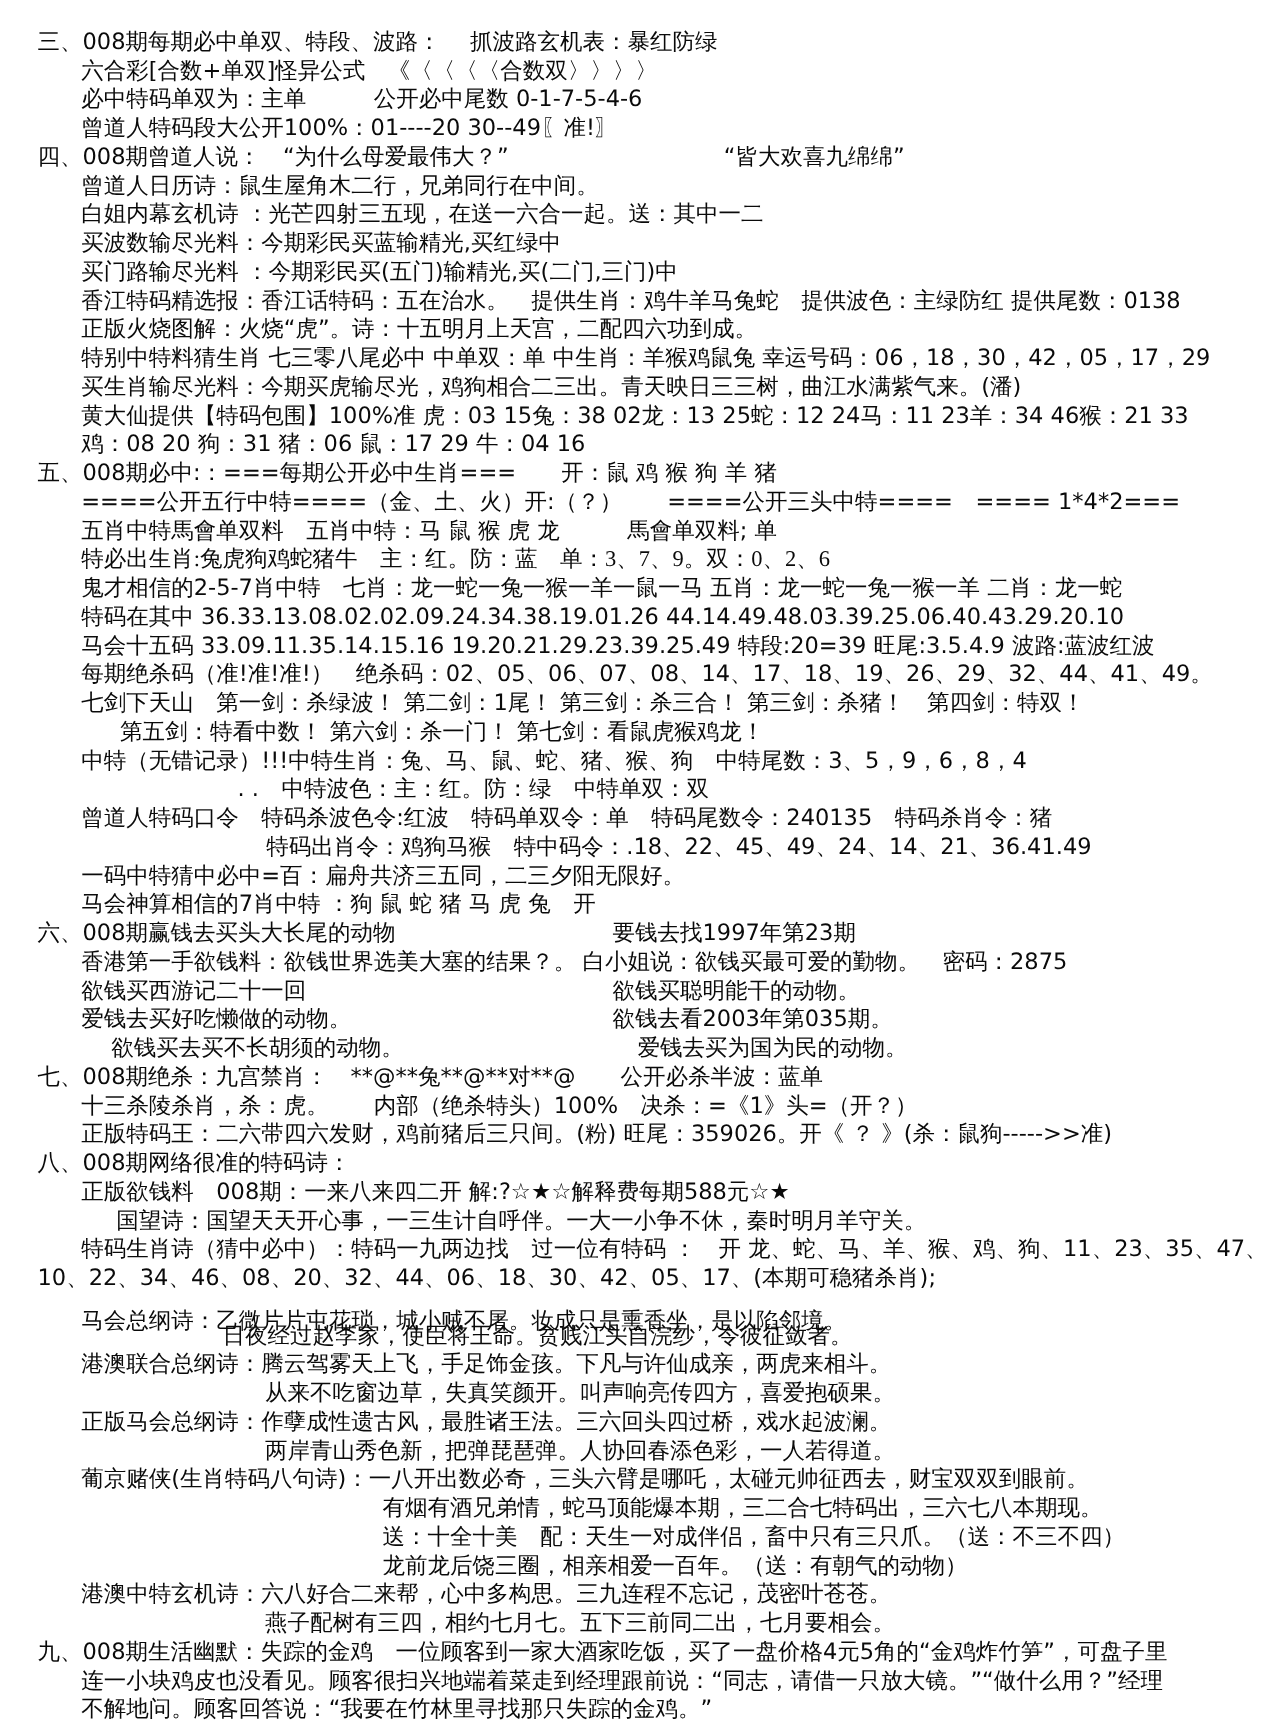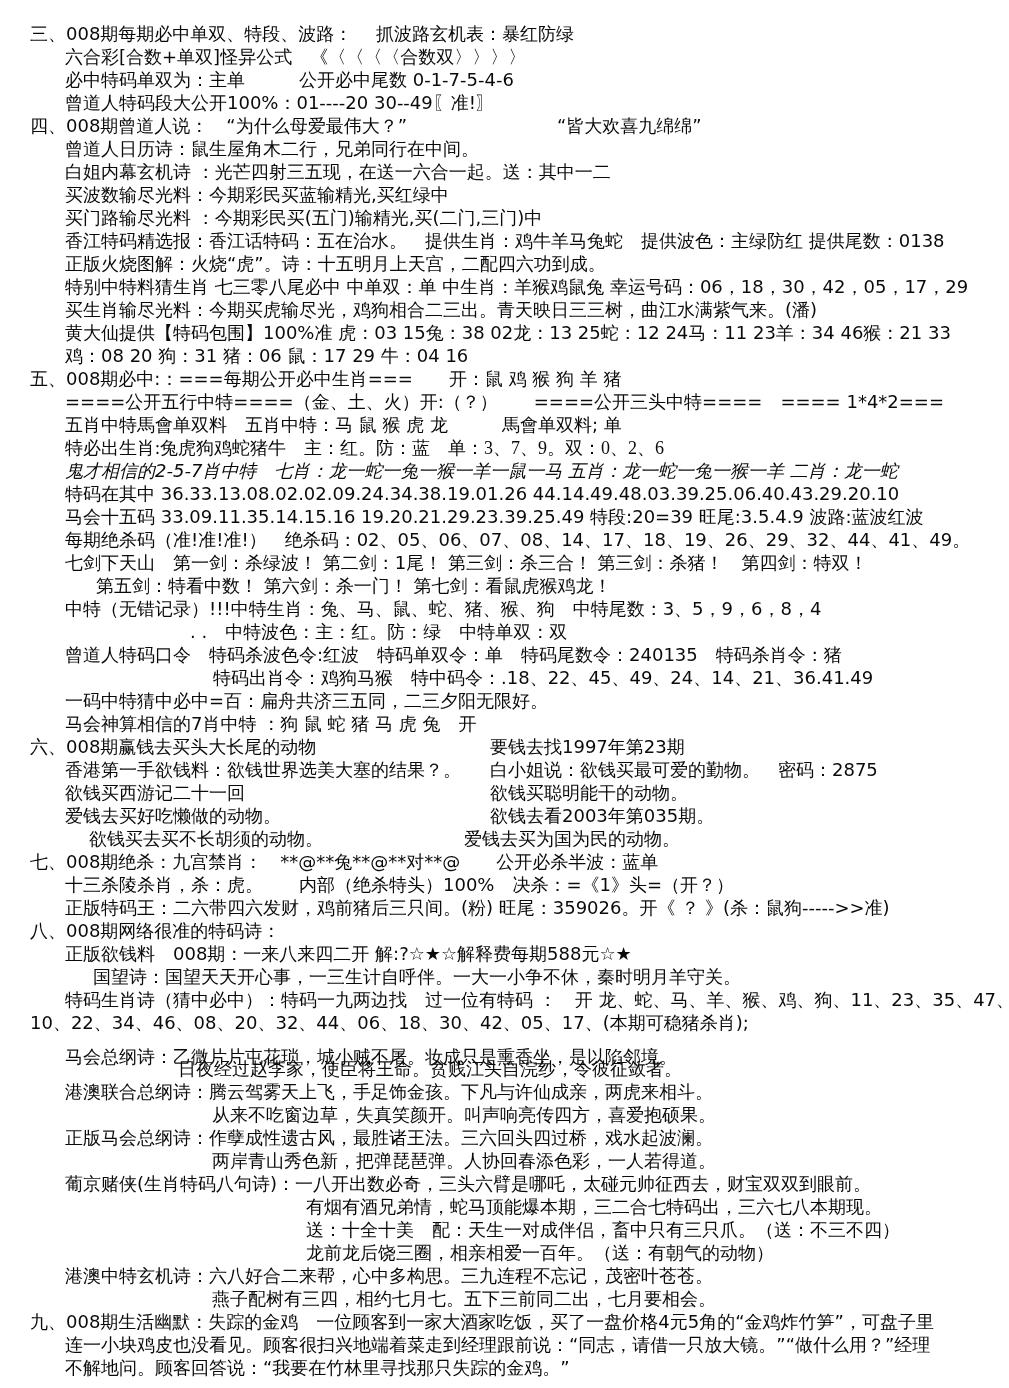--- a/index.html
+++ b/index.html
@@ -24,52 +24,52 @@
   .seg.right{position:absolute;top:0;}
 </style>
 </head>
 <body>
 
 <div id="doc">
     <div class="line"><span class="seg" style="padding-left: 30px;">三、008期每期必中单双、特段、波路：　 抓波路玄机表：暴红防绿</span></div>
     <div class="line"><span class="seg" style="padding-left: 65px;">六合彩[合数+单双]怪异公式　《〈〈〈〈合数双〉〉〉〉</span></div>
     <div class="line"><span class="seg" style="padding-left: 65px;">必中特码单双为：主单　　　公开必中尾数 0-1-7-5-4-6</span></div>
     <div class="line"><span class="seg" style="padding-left: 65px;">曾道人特码段大公开100%：01----20 30--49〖准!〗</span></div>
-    <div class="line"><span class="seg" style="padding-left: 30px;">四、008期曾道人说：　“为什么母爱最伟大？”</span><span class="seg right" style="left: 557px;">“皆大欢喜九绵绵”</span></div>
+    <div class="line"><span class="seg" style="padding-left: 30px;">四、008期曾道人说：　“为什么母爱最伟大？”</span><span class="seg right" style="left: 579px;">“皆大欢喜九绵绵”</span></div>
     <div class="line"><span class="seg" style="padding-left: 65px;">曾道人日历诗：鼠生屋角木二行，兄弟同行在中间。</span></div>
     <div class="line"><span class="seg" style="padding-left: 65px;">白姐内幕玄机诗 ：光芒四射三五现，在送一六合一起。送：其中一二</span></div>
     <div class="line"><span class="seg" style="padding-left: 65px;">买波数输尽光料：今期彩民买蓝输精光,买红绿中</span></div>
     <div class="line"><span class="seg" style="padding-left: 65px;">买门路输尽光料 ：今期彩民买(五门)输精光,买(二门,三门)中</span></div>
     <div class="line"><span class="seg" style="padding-left: 65px;">香江特码精选报：香江话特码：五在治水。　提供生肖：鸡牛羊马兔蛇　提供波色：主绿防红 提供尾数：0138</span></div>
     <div class="line"><span class="seg" style="padding-left: 65px;">正版火烧图解：火烧“虎”。诗：十五明月上天宫，二配四六功到成。</span></div>
     <div class="line"><span class="seg" style="padding-left: 65px;">特别中特料猜生肖 七三零八尾必中 中单双：单 中生肖：羊猴鸡鼠兔 幸运号码：06，18，30，42，05，17，29</span></div>
     <div class="line"><span class="seg" style="padding-left: 65px;">买生肖输尽光料：今期买虎输尽光，鸡狗相合二三出。青天映日三三树，曲江水满紫气来。(潘)</span></div>
     <div class="line"><span class="seg" style="padding-left: 65px;">黄大仙提供【特码包围】100%准 虎：03 15兔：38 02龙：13 25蛇：12 24马：11 23羊：34 46猴：21 33</span></div>
     <div class="line"><span class="seg" style="padding-left: 65px;">鸡：08 20 狗：31 猪：06 鼠：17 29 牛：04 16</span></div>
     <div class="line"><span class="seg" style="padding-left: 30px;">五、008期必中:：===每期公开必中生肖===　　开：鼠 鸡 猴 狗 羊 猪</span></div>
     <div class="line"><span class="seg" style="padding-left: 65px;">====公开五行中特====（金、土、火）开:（？）　　====公开三头中特====　==== 1*4*2===</span></div>
     <div class="line"><span class="seg" style="padding-left: 65px;">五肖中特馬會单双料　五肖中特：马 鼠 猴 虎 龙　　　馬會单双料; 单</span></div>
     <div class="line"><span class="seg" style="padding-left: 65px; font-family: Liberation Serif, serif;">特必出生肖:兔虎狗鸡蛇猪牛　主：红。防：蓝　单：3、7、9。双：0、2、6</span></div>
-    <div class="line"><span class="seg" style="padding-left: 65px; font-style: italic;">鬼才相信的2-5-7肖中特　七肖：龙一蛇一兔一猴一羊一鼠一马 五肖：龙一蛇一兔一猴一羊 二肖：龙一蛇</span></div>
+    <div class="line"><span class="seg" style="padding-left: 65px;">鬼才相信的2-5-7肖中特　七肖：龙一蛇一兔一猴一羊一鼠一马 五肖：龙一蛇一兔一猴一羊 二肖：龙一蛇</span></div>
     <div class="line"><span class="seg" style="padding-left: 65px;">特码在其中 36.33.13.08.02.02.09.24.34.38.19.01.26 44.14.49.48.03.39.25.06.40.43.29.20.10</span></div>
     <div class="line"><span class="seg" style="padding-left: 65px;">马会十五码 33.09.11.35.14.15.16 19.20.21.29.23.39.25.49 特段:20=39 旺尾:3.5.4.9 波路:蓝波红波</span></div>
     <div class="line"><span class="seg" style="padding-left: 65px;">每期绝杀码（准!准!准!）　绝杀码：02、05、06、07、08、14、17、18、19、26、29、32、44、41、49。</span></div>
     <div class="line"><span class="seg" style="padding-left: 65px;">七剑下天山　第一剑：杀绿波！ 第二剑：1尾！ 第三剑：杀三合！ 第三剑：杀猪！　第四剑：特双！</span></div>
     <div class="line"><span class="seg" style="padding-left: 96px;">第五剑：特看中数！ 第六剑：杀一门！ 第七剑：看鼠虎猴鸡龙！</span></div>
     <div class="line"><span class="seg" style="padding-left: 65px;">中特（无错记录）!!!中特生肖：兔、马、鼠、蛇、猪、猴、狗　中特尾数：3、5，9，6，8，4</span></div>
     <div class="line"><span class="seg" style="padding-left: 190px;">. .　中特波色：主：红。防：绿　中特单双：双</span></div>
     <div class="line"><span class="seg" style="padding-left: 65px;">曾道人特码口令　特码杀波色令:红波　特码单双令：单　特码尾数令：240135　特码杀肖令：猪</span></div>
     <div class="line"><span class="seg" style="padding-left: 213px;">特码出肖令：鸡狗马猴　特中码令：.18、22、45、49、24、14、21、36.41.49</span></div>
     <div class="line"><span class="seg" style="padding-left: 65px;">一码中特猜中必中=百：扁舟共济三五同，二三夕阳无限好。</span></div>
     <div class="line"><span class="seg" style="padding-left: 65px;">马会神算相信的7肖中特 ：狗 鼠 蛇 猪 马 虎 兔　开</span></div>
     <div class="line"><span class="seg" style="padding-left: 30px;">六、008期赢钱去买头大长尾的动物</span><span class="seg right" style="left: 490px;">要钱去找1997年第23期</span></div>
-    <div class="line"><span class="seg" style="padding-left: 65px;">香港第一手欲钱料：欲钱世界选美大塞的结果？。</span><span class="seg right" style="left: 490px;">白小姐说：欲钱买最可爱的勤物。　密码：2875</span></div>
+    <div class="line"><span class="seg" style="padding-left: 65px;">香港第一手欲钱料：欲钱世界选美大塞的结果？。</span><span class="seg right" style="left: 466px;">白小姐说：欲钱买最可爱的勤物。　密码：2875</span></div>
     <div class="line"><span class="seg" style="padding-left: 65px;">欲钱买西游记二十一回</span><span class="seg right" style="left: 490px;">欲钱买聪明能干的动物。</span></div>
     <div class="line"><span class="seg" style="padding-left: 65px;">爱钱去买好吃懒做的动物。</span><span class="seg right" style="left: 490px;">欲钱去看2003年第035期。</span></div>
-    <div class="line"><span class="seg" style="padding-left: 65px; margin-left: 24px;">欲钱买去买不长胡须的动物。</span><span class="seg right" style="left: 464px;">爱钱去买为国为民的动物。</span></div>
+    <div class="line"><span class="seg" style="padding-left: 65px; margin-left: 24px;">欲钱买去买不长胡须的动物。</span><span class="seg right" style="left: 510px;">爱钱去买为国为民的动物。</span></div>
     <div class="line"><span class="seg" style="padding-left: 30px;">七、008期绝杀：九宫禁肖：　**@**兔**@**对**@　　公开必杀半波：蓝单</span></div>
     <div class="line"><span class="seg" style="padding-left: 65px;">十三杀陵杀肖，杀：虎。　　内部（绝杀特头）100%　决杀：=《1》头=（开？）</span></div>
     <div class="line"><span class="seg" style="padding-left: 65px;">正版特码王：二六带四六发财，鸡前猪后三只间。(粉) 旺尾：359026。开《 ？ 》(杀：鼠狗-----&gt;&gt;准)</span></div>
     <div class="line"><span class="seg" style="padding-left: 30px;">八、008期网络很准的特码诗：</span></div>
     <div class="line"><span class="seg" style="padding-left: 65px;">正版欲钱料　008期：一来八来四二开 解:?☆★☆解释费每期588元☆★</span></div>
     <div class="line"><span class="seg" style="padding-left: 65px; margin-left: 28px;">国望诗：国望天天开心事，一三生计自呼伴。一大一小争不休，秦时明月羊守关。</span></div>
     <div class="line"><span class="seg" style="padding-left: 65px;">特码生肖诗（猜中必中）：特码一九两边找　过一位有特码 ：　开 龙、蛇、马、羊、猴、鸡、狗、11、23、35、47、</span></div>
     <div class="line"><span class="seg" style="padding-left: 30px;">10、22、34、46、08、20、32、44、06、18、30、42、05、17、(本期可稳猪杀肖);</span></div>
     <div class="line"><span class="seg" style="padding-left: 65px; margin-top: 11px;">马会总纲诗：乙微片片屯花琐，城小贼不屠。妆成只是熏香坐，是以陷邻境。</span></div>
     <div class="line"><span class="seg" style="padding-left: 178px;">日夜经过赵李家，使臣将王命。贫贱江头自浣纱，令彼征敛者。</span></div>

